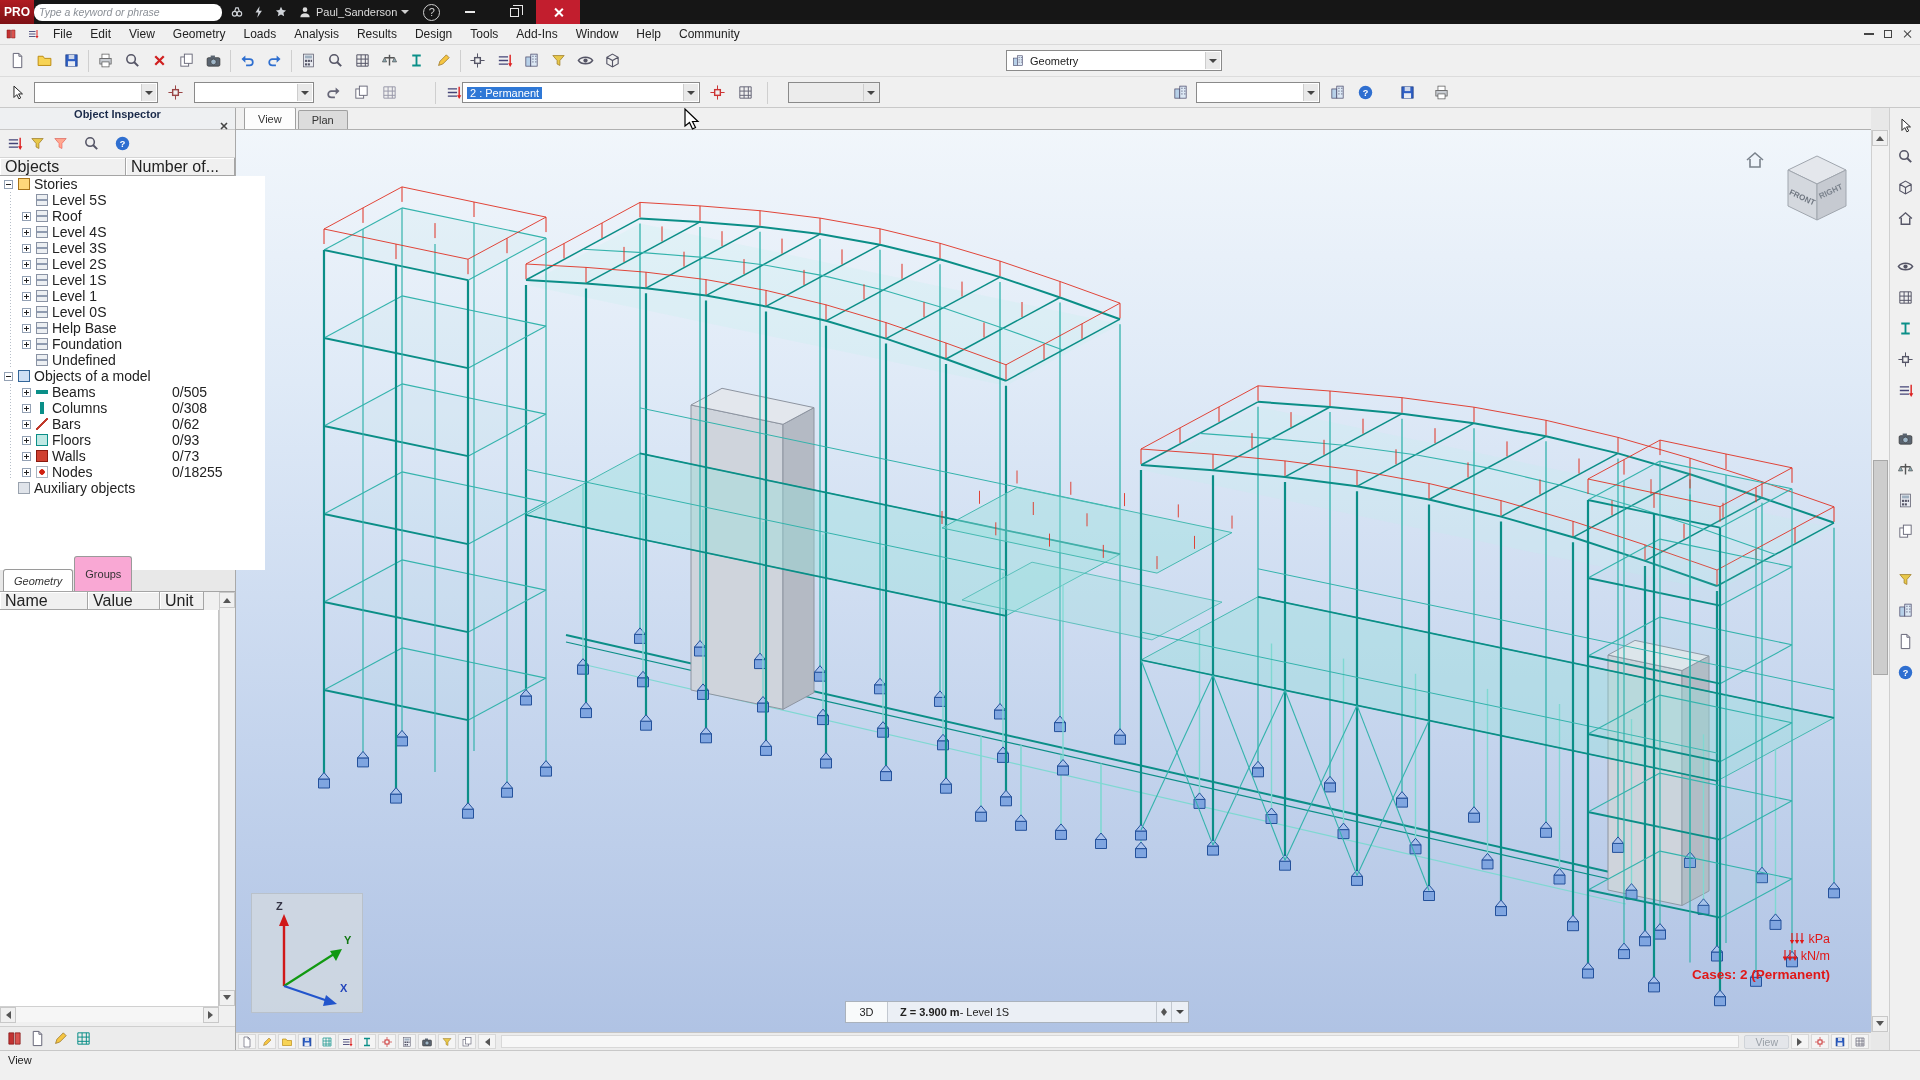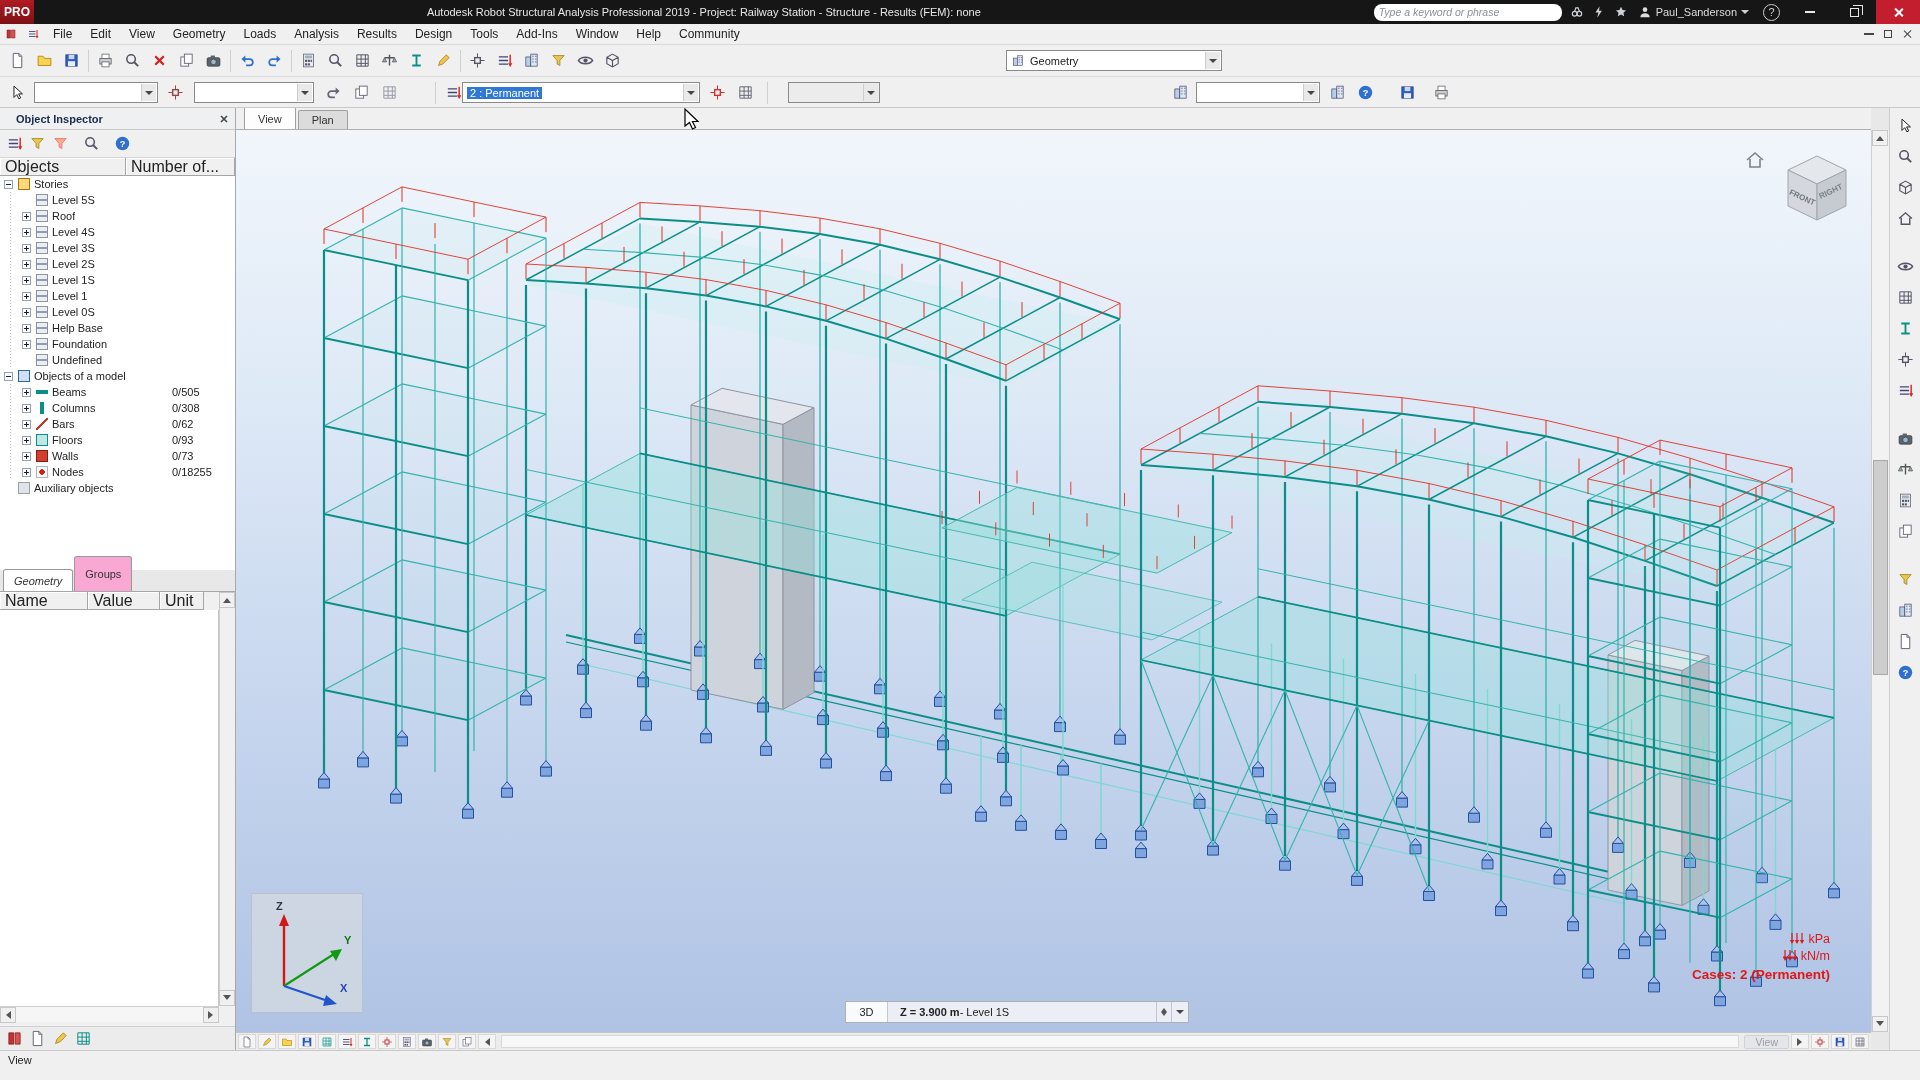--- a/index.html
+++ b/index.html
@@ -47,26 +47,26 @@
   .combo{position:absolute;height:21px;background:#fff;border:1px solid #8a8a8a;font-size:11px;display:flex;align-items:center;padding:0 18px 0 4px;color:#222;white-space:nowrap;}
   .combo .ar{position:absolute;right:1px;top:1px;width:15px;bottom:1px;background:#e9e9e9;border-left:1px solid #cdcdcd;display:flex;align-items:center;justify-content:center;}
   .combo .ar::after{content:"";border:4px solid transparent;border-top-color:#444;margin-top:4px;}
   .combo.dis{background:#ececec;}
   .combo.layout{left:1006px;top:5px;width:216px;gap:5px;}
   .sel{background:#2f78d6;color:#fff;padding:0 3px;}
   .tb2i{position:absolute;top:2px;width:27px;height:26px;display:flex;align-items:center;justify-content:center;}
 
   
   .panel{position:absolute;left:0;top:108px;width:236px;height:942px;background:#f0f0f0;border-right:1px solid #a9a9a9;z-index:10;}
-  .phead{position:absolute;left:0;top:0;width:100%;height:22px;background:#eef0f2;border-bottom:1px solid #c9c9c9;display:flex;align-items:center;font-size:11px;font-weight:bold;color:#1a2a4a;padding-left:16px;}
+  .phead{position:absolute;left:0;top:0;width:100%;height:22px;background:#eef0f2;border-bottom:1px solid #c9c9c9;display:flex;align-items:center;font-size:11px;font-weight:bold;color:#1a2a4a;padding-left:0;flex-direction:column;}
   .pclose{margin-left:auto;width:16px;height:16px;display:flex;align-items:center;justify-content:center;margin-right:3px;}
   .ptools{position:absolute;left:0;top:22px;width:100%;height:28px;border-bottom:1px solid #d5d5d5;display:flex;align-items:center;gap:6px;padding-left:6px;}
   .pcols{position:absolute;left:0;top:50px;width:100%;height:18px;display:flex;}
   .hdrcell{background:#f0f0f0;border-right:1px solid #a5a5a5;border-bottom:1px solid #a5a5a5;box-shadow:inset 1px 1px 0 #fff;font-size:16px;display:flex;align-items:center;padding-left:5px;color:#222;}
-  .tree{position:absolute;left:0;top:68px;width:235px;height:394px;background:#fff;overflow:hidden;font-size:11px;color:#222;}
+  .tree{position:absolute;left:0;top:68px;width:265px;height:394px;background:#fff;overflow:hidden;font-size:14px;color:#222;}
   .trow{height:16px;display:flex;align-items:center;position:relative;padding-left:4px;white-space:nowrap;}
   .children{background:repeating-linear-gradient(#b6bec8 0 1px,transparent 1px 3px);background-size:1px 100%;background-position:10px 0;background-repeat:no-repeat;}
   .children .trow{padding-left:22px;}
   .exp{width:9px;height:9px;border:1px solid #93a1b4;background:#fff;margin-right:4px;position:relative;flex:none;}
   .exp::before{content:"";position:absolute;left:1px;right:1px;top:3px;height:1px;background:#222;}
   .exp.plus::after{content:"";position:absolute;top:1px;bottom:1px;left:3px;width:1px;background:#222;}
   .exp.none{visibility:hidden;}
   .tlb{overflow:hidden;}
   .tcount{position:absolute;left:128px;margin-left:44px;}
   .mi{width:12px;height:12px;display:inline-block;margin:0 4px 0 1px;flex:none;}
@@ -252,21 +252,20 @@
         <path d="M2 12 C6 6 18 6 22 12 C18 18 6 18 2 12 z" fill="none" stroke="currentColor" stroke-width="2"></path>
         <circle cx="12" cy="12" r="3" fill="currentColor"></circle>
       </symbol>
   </defs>
 </svg>
 
 <div class="titlebar">
   <div class="applogo">
       <span>PRO</span>
     </div>
-  <div class="apptitle">Autodesk Robot Structural Analysis Professional 2019 - Project: Railway Station - Structure - Results (FEM): none</div>
   <div class="searchbox">
     <input placeholder="Type a keyword or phrase" style="">
   </div>
   <span class="tb-ico">
       <svg class="ic14">
         <use href="#sym-binoc"></use>
       </svg>
     </span>
   <span class="tb-ico">
       <svg class="ic14">

